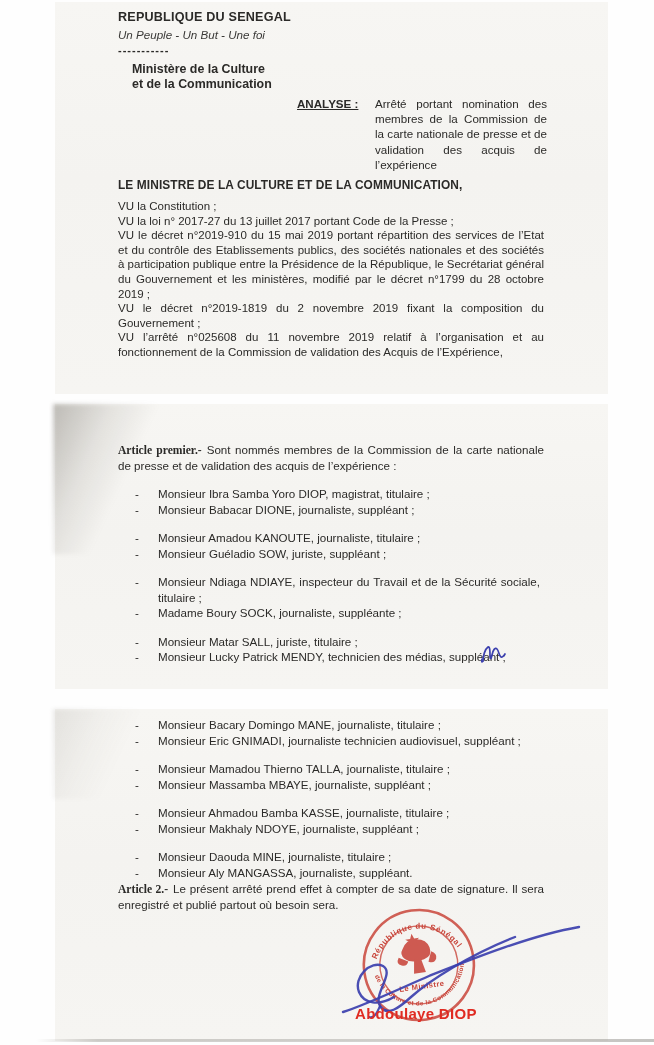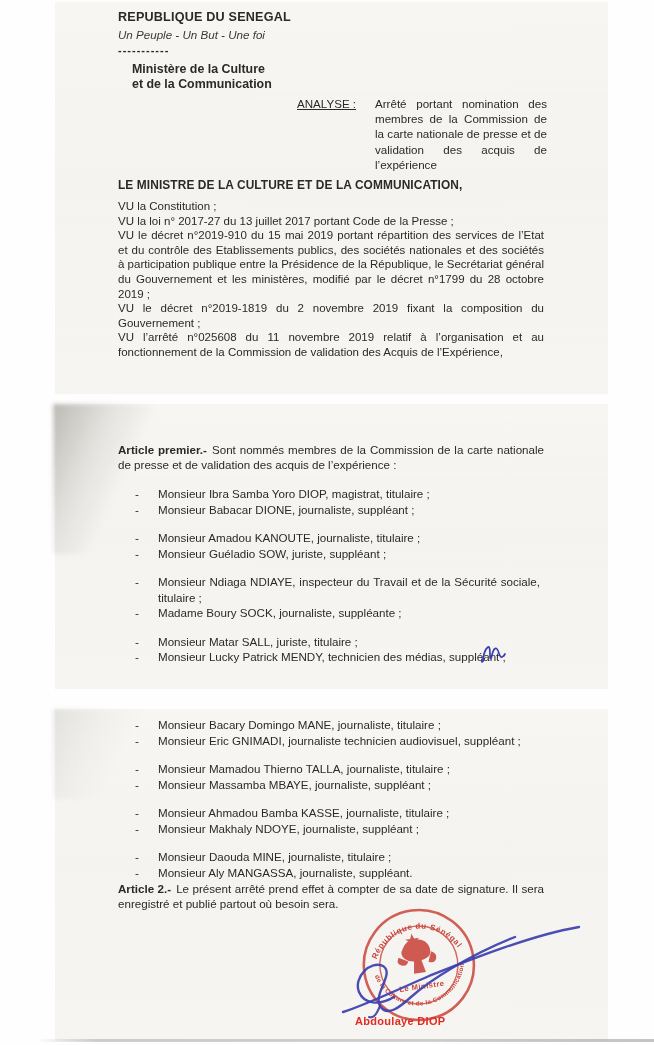--- a/index.html
+++ b/index.html
@@ -23,47 +23,47 @@
   }
   .fold-shadow.light{opacity:.35;height:90px;}
   
   .letterhead{position:absolute;left:63px;top:8px;line-height:15px;}
   .rep{font-weight:bold;font-size:12.6px;letter-spacing:.2px;}
   .motto{font-style:italic;font-size:11.6px;margin-top:2px;color:#3a3937;}
   .dashes{font-weight:bold;font-size:11px;letter-spacing:1px;margin-top:1px;}
   .ministry{font-weight:bold;font-size:12.4px;margin-top:4px;line-height:15px;padding-left:14px;}
   
   .analyse{position:absolute;left:242px;top:94px;width:250px;font-size:11.6px;line-height:15.2px;}
-  .analyse-label{position:absolute;left:0;top:0;font-weight:normal;text-decoration:underline;}
+  .analyse-label{position:absolute;left:0;top:0;font-weight:bold;text-decoration:underline;}
   .analyse-text{margin-left:78px;text-align:justify;}
   
   .minister-heading{position:absolute;left:63px;top:176px;font-weight:bold;font-size:11.9px;letter-spacing:.1px;}
   .vu{position:absolute;left:63px;top:197px;width:426px;font-size:11.5px;line-height:14.6px;}
   .vu p{margin:0;text-align:justify;}
   .arrete{position:absolute;left:63px;top:10px;width:426px;margin:0;text-align:center;font-size:12.4px;font-weight:bold;letter-spacing:.3px;}
   .article{position:absolute;left:63px;width:426px;margin:0;font-size:11.6px;line-height:15.3px;text-align:justify;}
-  .article .art-label{font-weight:bold;margin-right:5px;}
+  .article .art-label{font-weight:bold;margin-right:5px;font-family:Liberation Serif, serif;}
   .article.a1{top:38px;}
   .article.a2{top:172px;}
   
   .members{position:absolute;left:80px;width:410px;font-size:11.6px;line-height:15.5px;}
   .members.pg1{top:82px;}
   .members.pg2{top:8px;}
   .m-group{margin-bottom:13px;}
   .m-row{display:flex;}
   .m-row .dash{width:23px;flex:0 0 23px;}
   .m-row .m-text{width:382px;text-align:justify;}
   
   .initial-mark{position:absolute;left:425px;top:238px;}
   .stamp{position:absolute;left:298px;top:194px;transform:rotate(-8deg);opacity:.92;}
   .arc-top{font-size:8px;font-weight:bold;fill:#c5372c;letter-spacing:.6px;}
   .arc-bottom{font-size:6.4px;font-weight:bold;fill:#c5372c;letter-spacing:.3px;}
   .minister-label{font-size:7.6px;font-weight:bold;fill:#c5372c;letter-spacing:.5px;}
   .signature{position:absolute;left:262px;top:204px;}
-  .signatory{position:absolute;left:300px;top:306px;font-size:11px;font-weight:bold;color:#e02b22;letter-spacing:.3px;}
+  .signatory{position:absolute;left:300px;top:296px;font-size:15px;font-weight:bold;color:#e02b22;letter-spacing:.3px;}
   .bottom-edge{
     position:absolute;left:36px;top:1039px;width:618px;height:3px;
     background:linear-gradient(90deg, rgba(180,178,174,0) 0%, rgba(170,168,163,.55) 10%, rgba(160,158,153,.45) 60%, rgba(150,148,143,.55) 100%);
   }
 </style>
 </head>
 <body>
 
 <div class="page">
 

